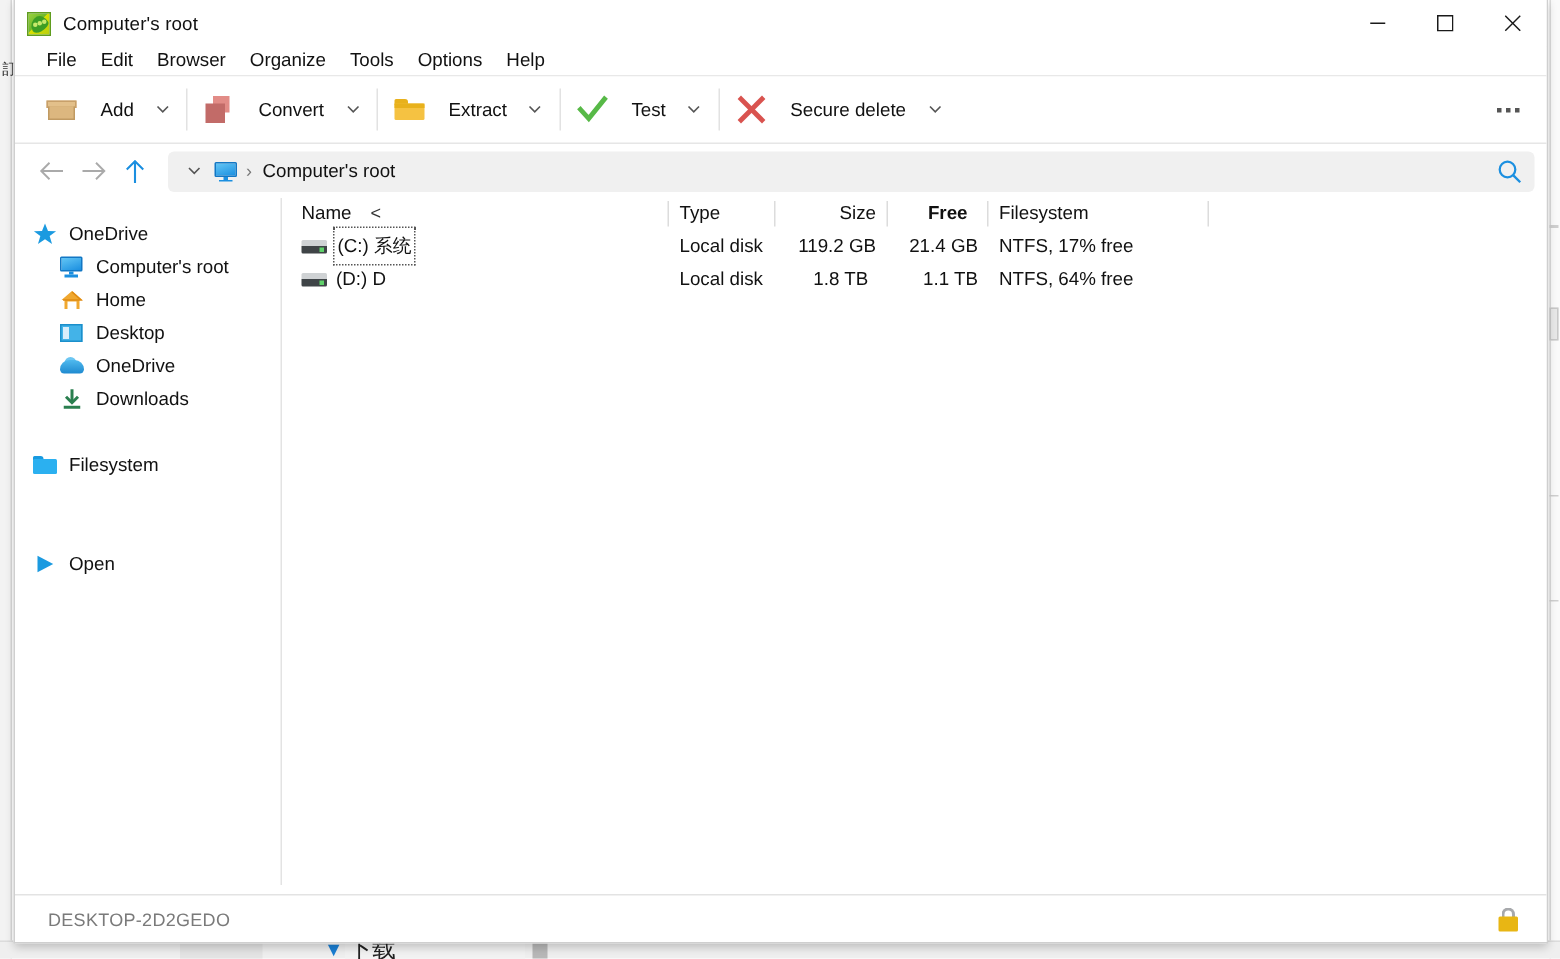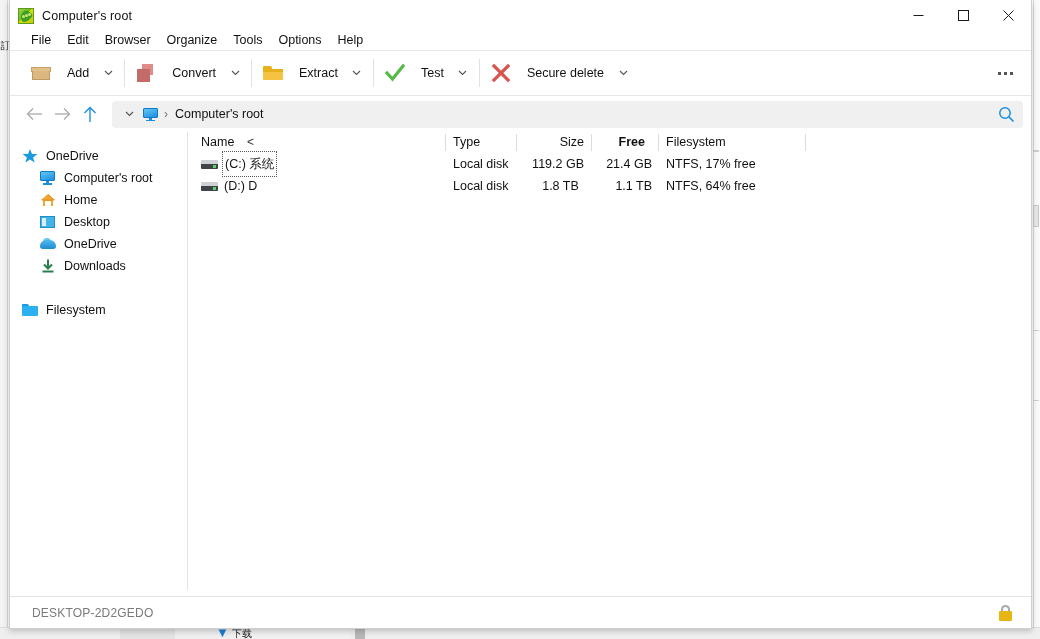--- a/index.html
+++ b/index.html
@@ -40,21 +40,21 @@
   .bg-bottom-item {
     position: absolute; bottom: 0px; height: 12px;
     background: #e4e4e4;
   }
   .bg-tray-arrow {
     position: absolute; left: 216px; bottom: 0px;
     color: #1a7fd4; font-size: 13px; line-height: 12px;
   }
   .bg-tray-text {
     position: absolute; left: 232px; bottom: -1px;
-    color: #222; font-size: 10px; line-height: 13px;
+    color: #222; font-size: 16px; line-height: 13px;
   }
 
   
   #app-window {
     position: absolute;
     left: 9px; top: 0px;
     width: 1023px; height: 629px;
     background: #ffffff;
     border: 1px solid #cfcfcf;
     border-top: none;
@@ -640,20 +640,28 @@
             <span class="bd"></span>
         </span>
         <span>Filesystem</span>
       </div>
 
       <div class="side-gap"></div>
 
 
       <div class="side-gap"></div>
 
+      <div class="side-item">
+        <span class="side-ico ic-open">
+          <svg width="16" height="16" viewBox="0 0 16 16">
+            <polygon points="3,2.5 13.5,8 3,13.5" fill="#1b9ae0"></polygon>
+          </svg>
+        </span>
+        <span>Open</span>
+      </div>
     </div>
 
     <div class="listpane">
 
       <div class="list-header">
         <div class="hcell" style="left:13px;width:245px;">
           <span class="hcell-label">Name</span>
           <span class="sort-glyph" style="position:absolute;left:46px;">&lt;</span>
           <span class="hsep"></span>
         </div>

